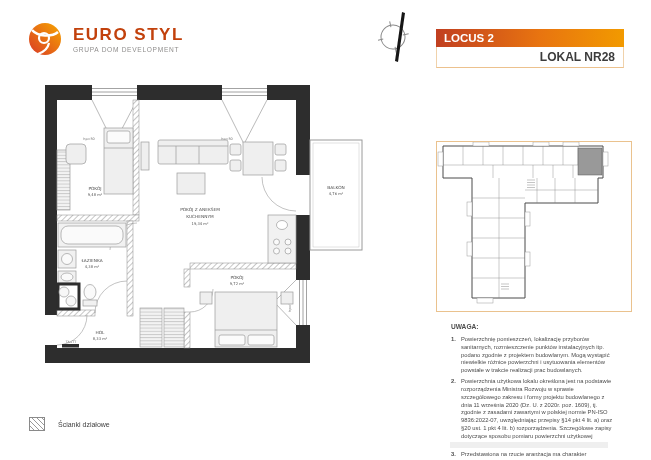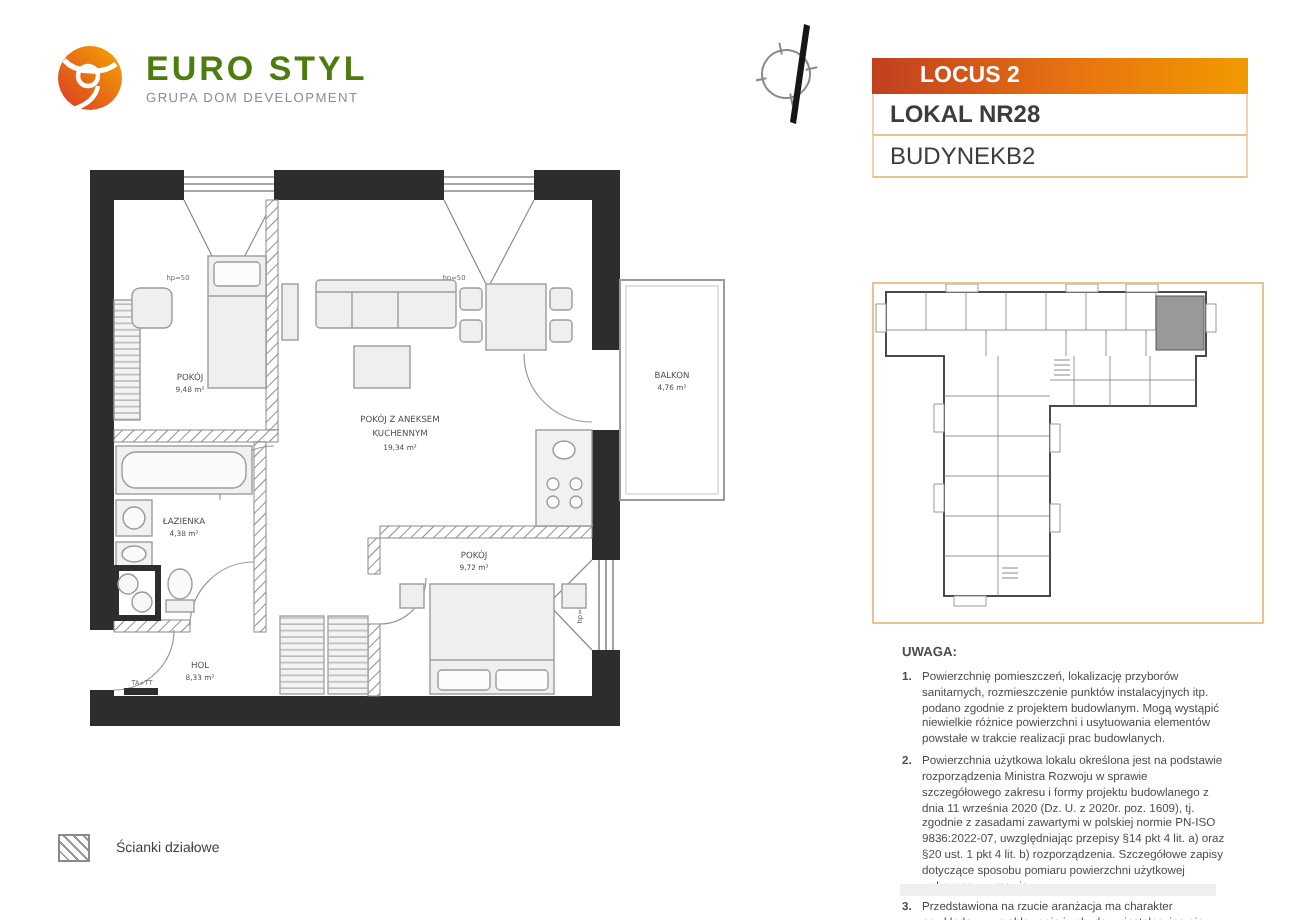--- a/index.html
+++ b/index.html
@@ -1,27 +1,27 @@
 <!DOCTYPE html>
 <html><head>
 <meta charset="utf-8">
 <style>
   html,body{margin:0;padding:0;}
   body{width:651px;height:460px;background:#fff;position:relative;overflow:hidden;
        font-family:"Liberation Sans",sans-serif;color:#3c3c3c;}
   
   .logo{position:absolute;left:27px;top:21px;display:flex;align-items:center;gap:10px;}
-  .brand-name{font-size:17px;font-weight:bold;color:#4d7c0f;letter-spacing:1.5px;line-height:1;}
+  .brand-name{font-size:17px;font-weight:bold;color:#c2410c;letter-spacing:1.5px;line-height:1;}
   .brand-sub{font-size:6.6px;color:#8f8d8c;letter-spacing:0.7px;margin-top:3px;}
   
   .unit-table{position:absolute;left:436px;top:29px;width:188px;}
-  .ut-header{height:18px;display:flex;align-items:center;padding:0 24px;
+  .ut-header{height:18px;display:flex;align-items:center;padding:0 8px;
              background:linear-gradient(90deg,#c13f20 0%,#e87410 55%,#f29a00 100%);
              color:#fff;font-weight:bold;font-size:11.5px;}
-  .ut-row{height:20px;display:flex;justify-content:flex-start;align-items:center;
+  .ut-row{height:20px;display:flex;justify-content:flex-end;align-items:center;
           padding:0 8px;font-size:12px;
           border-bottom:1px solid #ecc18d;border-left:1px solid #f0d2ab;border-right:1px solid #f0d2ab;}
   .ut-row.bold{font-weight:bold;}
   
   .bplan-box{position:absolute;left:436px;top:141px;width:194px;height:169px;
              border:1px solid #eac28e;background:#fff;}
   
   .notes{position:absolute;left:451px;top:323px;width:162px;color:#4c4c4c;}
   .notes-title{font-size:6.6px;font-weight:bold;margin-bottom:6px;}
   .note{display:flex;gap:4px;font-size:5.8px;line-height:1.35;margin-bottom:3px;}
@@ -71,24 +71,20 @@
       <line x1="25" y1="27" x2="31" y2="27"></line>
   </g>
   <polygon points="24,2 27,3 20,52 17,51" fill="#161616"></polygon>
 </svg>
 
 <div class="unit-table">
   <div class="ut-header">LOCUS 2</div>
   <div class="ut-row bold">
     <span>LOKAL NR</span>
     <span>28</span>
-  </div>
-  <div class="ut-row">
-    <span>BUDYNEK</span>
-    <span>B2</span>
   </div>
 </div>
 
 <svg class="floorplan" width="380" height="300" viewBox="0 0 380 300">
   <defs>
     <pattern id="hatch" width="4" height="4" patternUnits="userSpaceOnUse" patternTransform="rotate(45)">
       <rect width="4" height="4" fill="#ffffff"></rect>
       <line x1="0" y1="0" x2="0" y2="4" stroke="#8e8e8e" stroke-width="1"></line>
     </pattern>
     <pattern id="hatchH" width="4" height="3.2" patternUnits="userSpaceOnUse">

